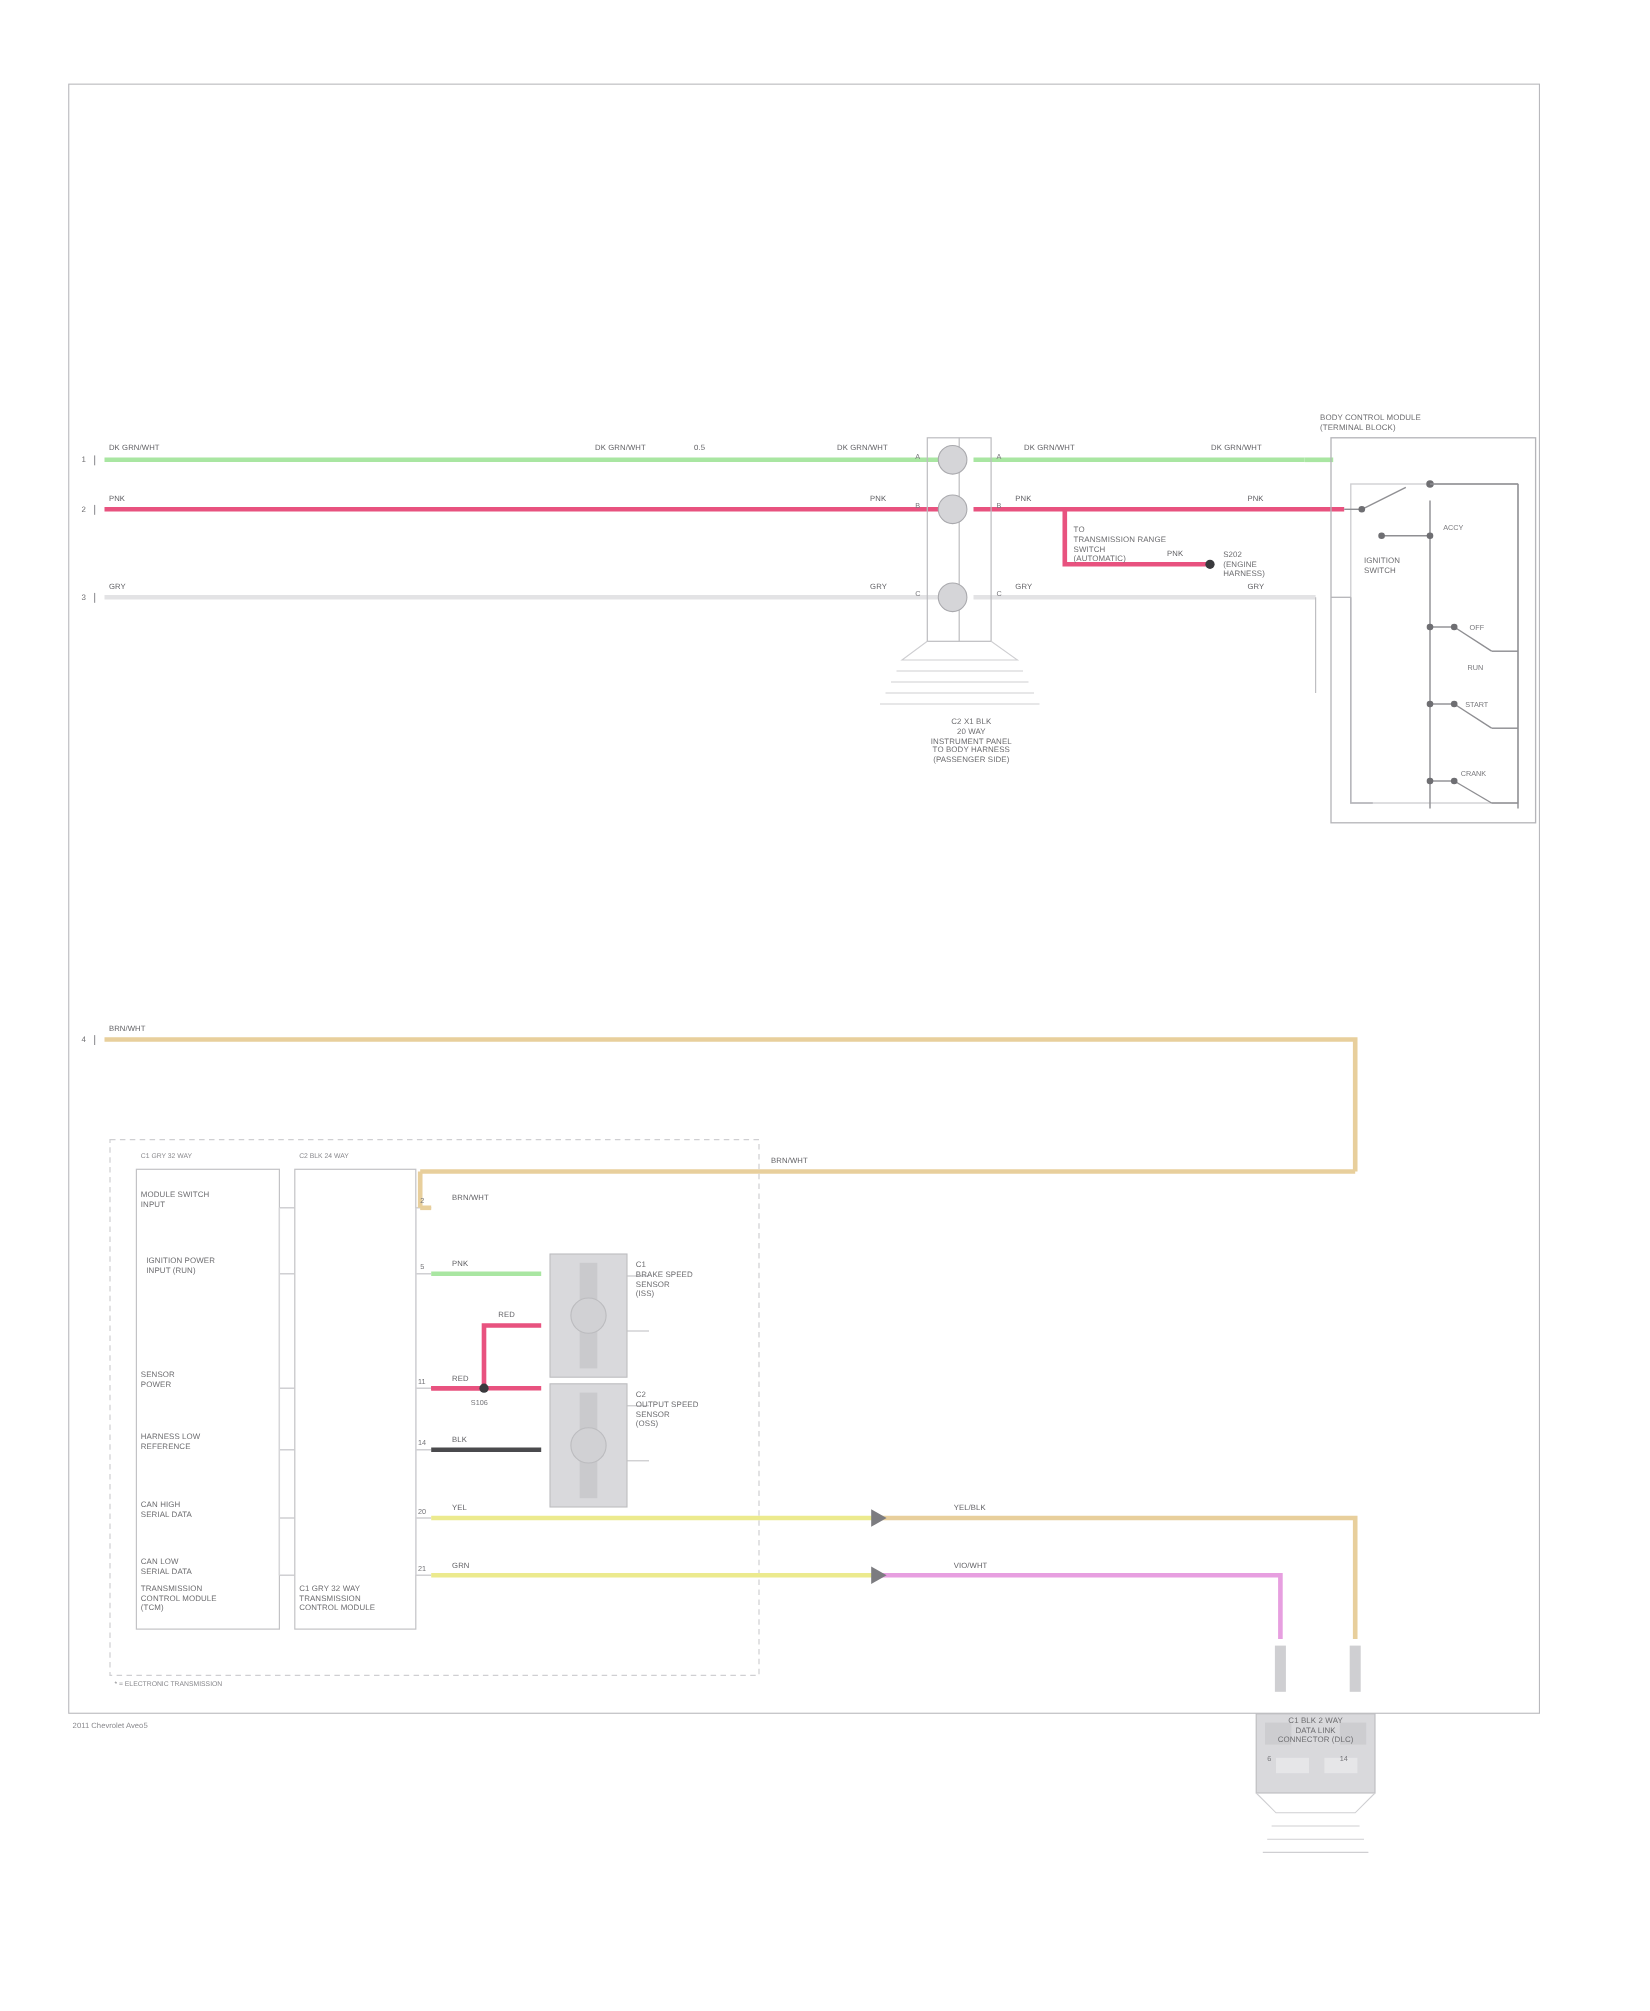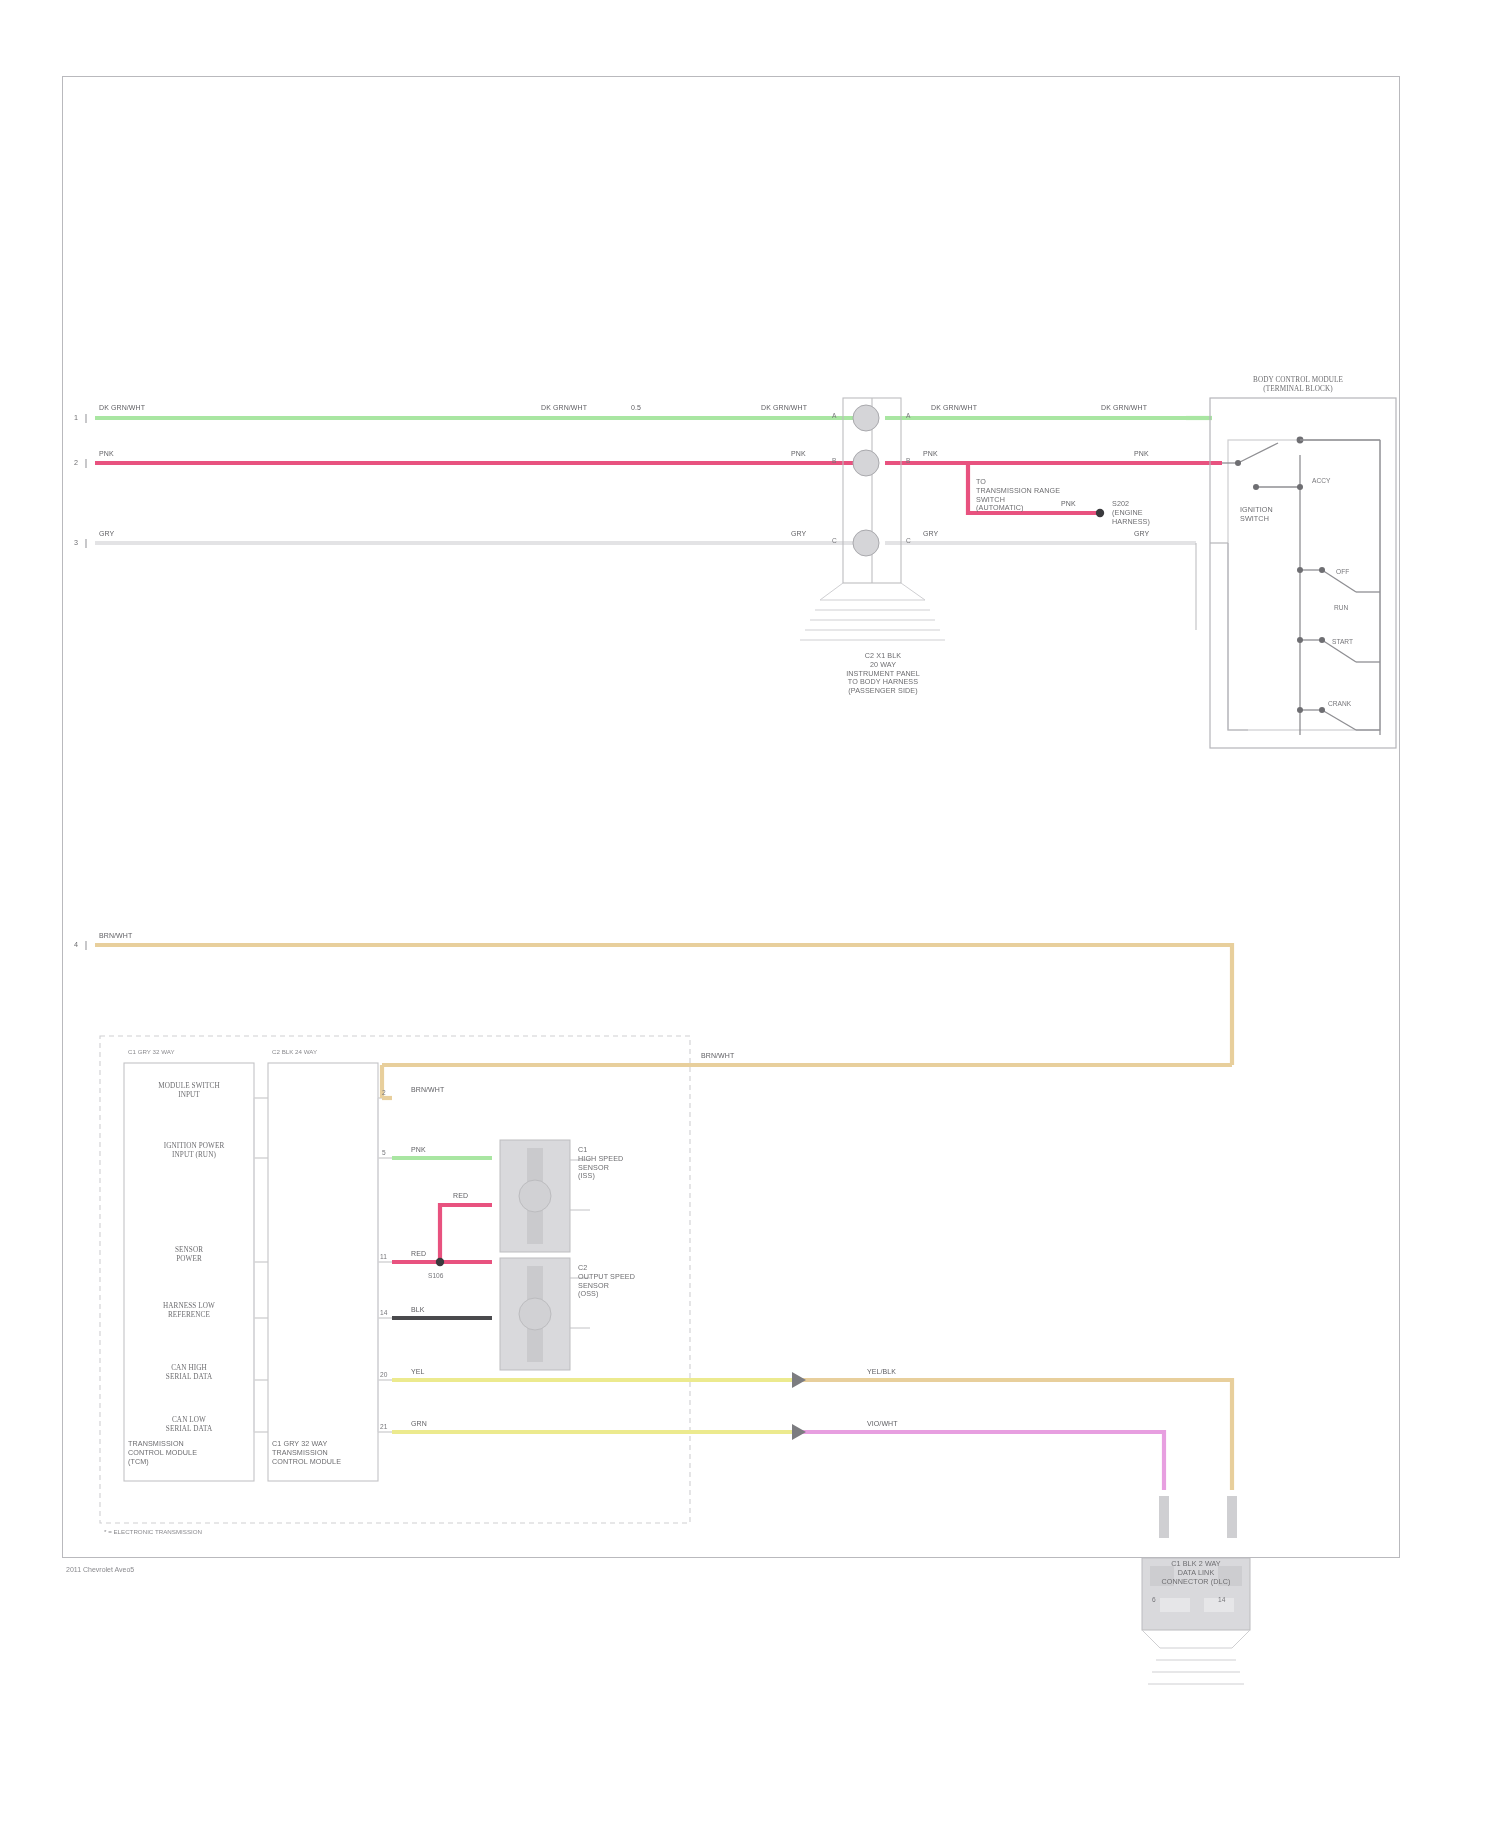--- a/index.html
+++ b/index.html
@@ -3,21 +3,21 @@
 <meta charset="utf-8">
 <style>
   html,body{margin:0;padding:0;background:#ffffff;}
   body{width:1500px;height:1828px;position:relative;font-family:"Liberation Sans",sans-serif;overflow:hidden;}
   #page{position:absolute;left:0;top:0;width:1500px;height:1828px;background:#ffffff;}
   .frame{position:absolute;left:62px;top:76px;width:1338px;height:1482px;border:1.5px solid #b9b9bd;background:#fff;box-sizing:border-box;}
   .svgwrap{position:absolute;left:0;top:0;width:1500px;height:1828px;}
   svg{display:block;}
   .lbl{position:absolute;font-size:7.2px;color:#6d6d70;letter-spacing:.1px;line-height:1.22;white-space:pre;}
   .lbl.c{text-align:center;}
-  .lbl.r{text-align:center;font-family:Liberation Serif, serif;}
+  .lbl.r{text-align:left;}
   .wlbl{position:absolute;font-size:7px;color:#5f5f63;white-space:nowrap;background:#fff;padding:0 1px;letter-spacing:.1px;}
   .pin{position:absolute;font-size:6.6px;color:#76767a;white-space:nowrap;}
   .foot{position:absolute;font-size:7px;color:#8a8a8e;white-space:nowrap;}
   .tiny{position:absolute;font-size:6.2px;color:#8a8a8e;white-space:nowrap;}
 </style>
 </head>
 <body>
 
 <div id="page">
 
@@ -297,21 +297,21 @@
   <div class="wlbl" style="left:452px;top:1192px;">RED</div>
   <div class="wlbl" style="left:410px;top:1250px;">RED</div>
   <div class="wlbl" style="left:410px;top:1306px;">BLK</div>
   <div class="wlbl" style="left:410px;top:1368px;">YEL</div>
   <div class="wlbl" style="left:866px;top:1368px;">YEL/BLK</div>
   <div class="wlbl" style="left:410px;top:1420px;">GRN</div>
   <div class="wlbl" style="left:866px;top:1420px;">VIO/WHT</div>
   <div class="pin" style="left:428px;top:1272px;">S106</div>
 
   <div class="lbl" style="left:578px;top:1146px;">C1
-HIGH SPEED
+BRAKE SPEED
 SENSOR
 (ISS)</div>
   <div class="lbl" style="left:578px;top:1264px;">C2
 OUTPUT SPEED
 SENSOR
 (OSS)</div>
 
   <div class="pin" style="left:1152px;top:1596px;">6</div>
   <div class="pin" style="left:1218px;top:1596px;">14</div>
   <div class="lbl c" style="left:1118px;top:1560px;width:156px;">C1 BLK 2 WAY

